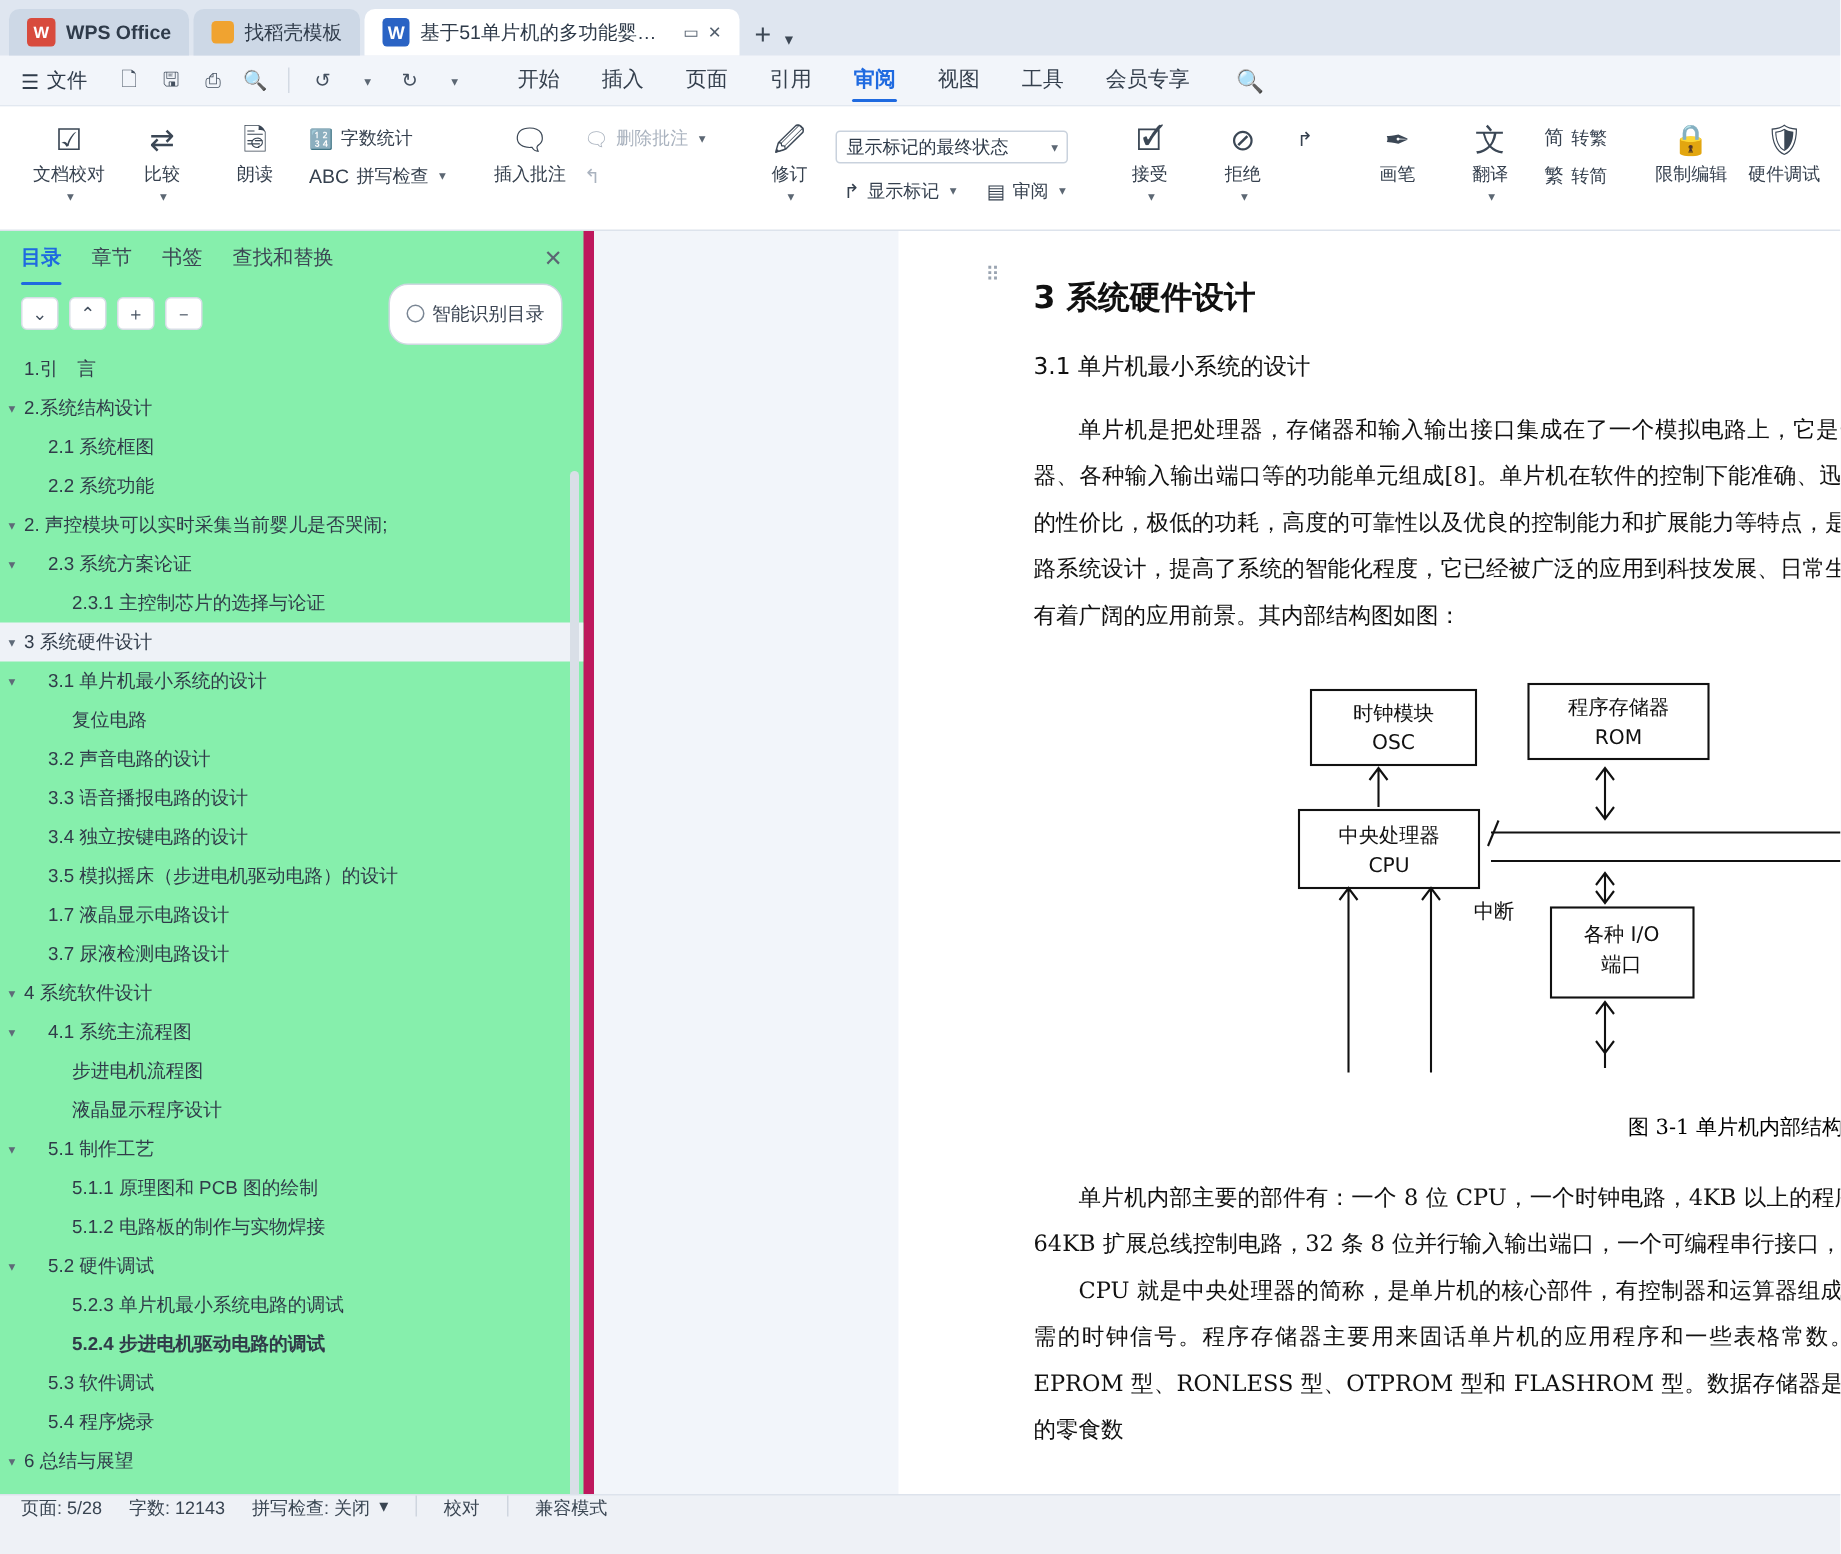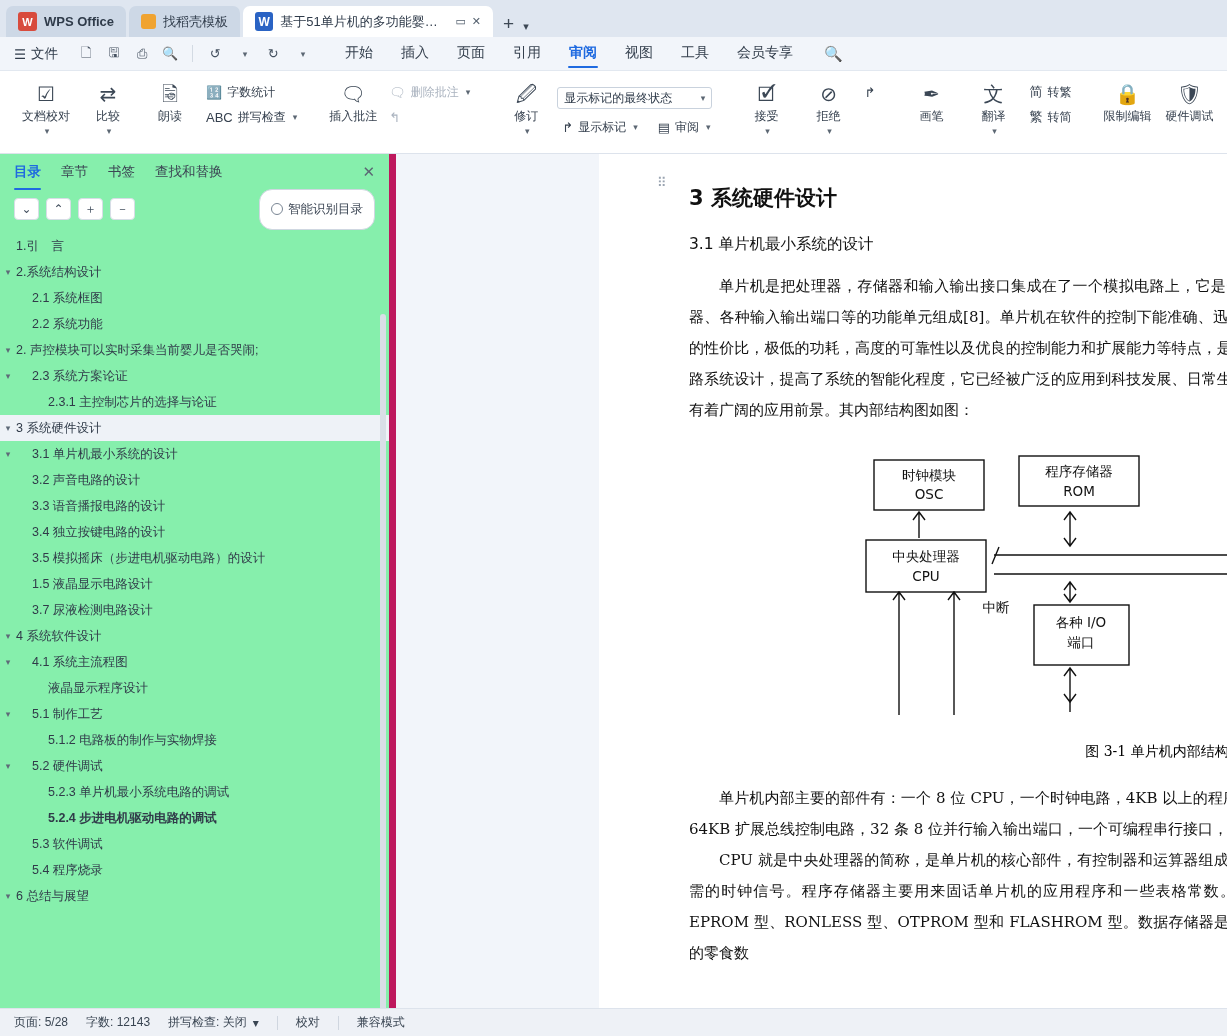--- a/index.html
+++ b/index.html
@@ -146,23 +146,23 @@
   h2.doc { font-size: 15.5px; margin: 0 0 16px 0; font-weight: normal; color: #111; font-family: "DejaVu Sans", sans-serif; }
   p.doc {
     font-size: 15px; line-height: 31px; margin: 0; color: #111; text-align: justify;
     font-family: "DejaVu Serif", serif; text-indent: 2em;
   }
   .figwrap { margin: 24px 0 0 0; display: flex; flex-direction: column; align-items: center; }
   .figcap { font-size: 14px; margin-top: 8px; font-family: "DejaVu Serif", serif; }
 
   
   .status {
-    position: absolute; left: 0; right: 0; bottom: 0; height: 28px;
+    position: absolute; left: 0; right: 0; bottom: 0; height: 40px;
     background: #eef1f6; border-top: 1px solid #dde3ec;
-    display: flex; align-items: center; gap: 18px; padding: 0 14px;
+    display: flex; align-items: flex-start; gap: 18px; padding: 0 14px;
     font-size: 12px; color: #394552;
   }
   .status .sep { width: 1px; height: 14px; background: #cfd6df; }
 </style>
 </head>
 <body>
 
 <div id="app">
 
   <div class="tabbar">
@@ -401,57 +401,69 @@
           <div class="tocrow hl">
             <span class="tarrow">▾</span>
             <span style="margin-left: 0px;">3 系统硬件设计</span>
           </div>
           <div class="tocrow">
             <span class="tarrow">▾</span>
             <span style="margin-left: 16px;">3.1 单片机最小系统的设计</span>
           </div>
           <div class="tocrow">
             <span class="tarrow"></span>
+            <span style="margin-left: 32px;">复位电路</span>
+          </div>
+          <div class="tocrow">
+            <span class="tarrow"></span>
             <span style="margin-left: 16px;">3.2 声音电路的设计</span>
           </div>
           <div class="tocrow">
             <span class="tarrow"></span>
             <span style="margin-left: 16px;">3.3 语音播报电路的设计</span>
           </div>
           <div class="tocrow">
             <span class="tarrow"></span>
             <span style="margin-left: 16px;">3.4 独立按键电路的设计</span>
           </div>
           <div class="tocrow">
             <span class="tarrow"></span>
             <span style="margin-left: 16px;">3.5 模拟摇床（步进电机驱动电路）的设计</span>
           </div>
           <div class="tocrow">
             <span class="tarrow"></span>
-            <span style="margin-left: 16px;">1.5 液晶显示电路设计</span>
+            <span style="margin-left: 16px;">1.7 液晶显示电路设计</span>
           </div>
           <div class="tocrow">
             <span class="tarrow"></span>
             <span style="margin-left: 16px;">3.7 尿液检测电路设计</span>
           </div>
           <div class="tocrow">
             <span class="tarrow">▾</span>
             <span style="margin-left: 0px;">4 系统软件设计</span>
           </div>
           <div class="tocrow">
             <span class="tarrow">▾</span>
             <span style="margin-left: 16px;">4.1 系统主流程图</span>
           </div>
           <div class="tocrow">
             <span class="tarrow"></span>
+            <span style="margin-left: 32px;">步进电机流程图</span>
+          </div>
+          <div class="tocrow">
+            <span class="tarrow"></span>
             <span style="margin-left: 32px;">液晶显示程序设计</span>
           </div>
           <div class="tocrow">
             <span class="tarrow">▾</span>
             <span style="margin-left: 16px;">5.1 制作工艺</span>
+          </div>
+          <div class="tocrow">
+            <span class="tarrow"></span>
+            <span style="margin-left: 32px;">5.1.1 原理图和 PCB 图的绘制</span>
           </div>
           <div class="tocrow">
             <span class="tarrow"></span>
             <span style="margin-left: 32px;">5.1.2 电路板的制作与实物焊接</span>
           </div>
           <div class="tocrow">
             <span class="tarrow">▾</span>
             <span style="margin-left: 16px;">5.2 硬件调试</span>
           </div>
           <div class="tocrow">

